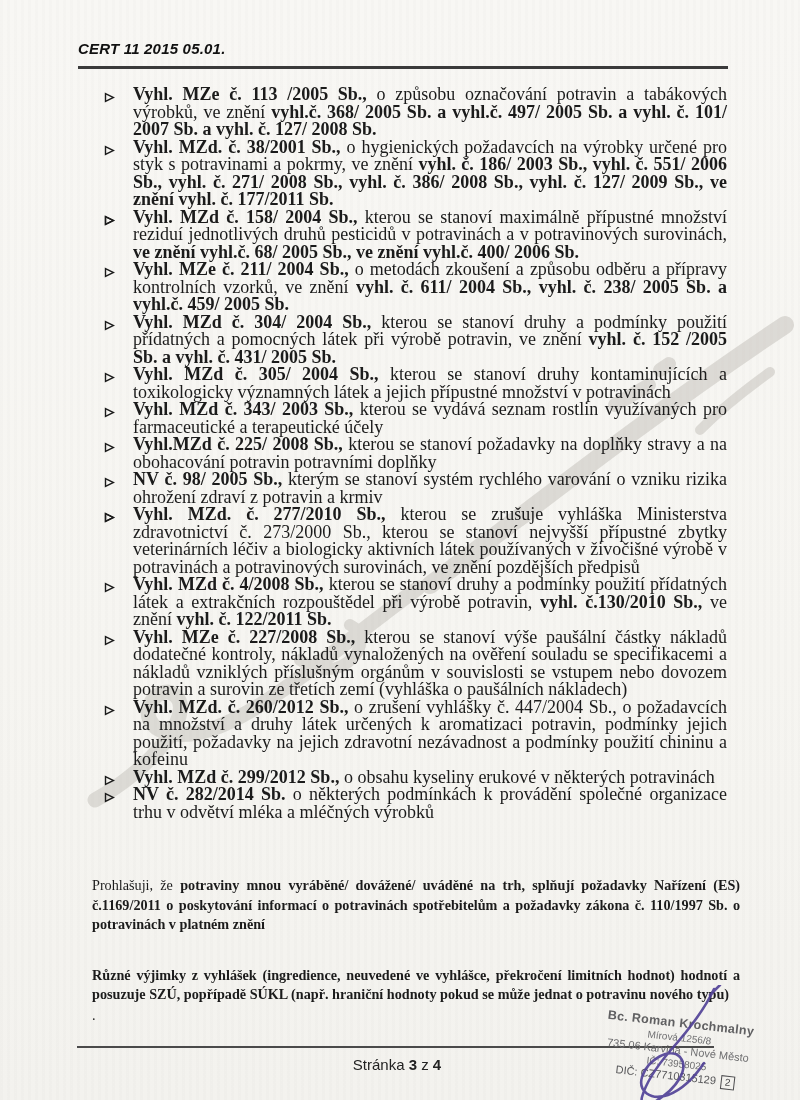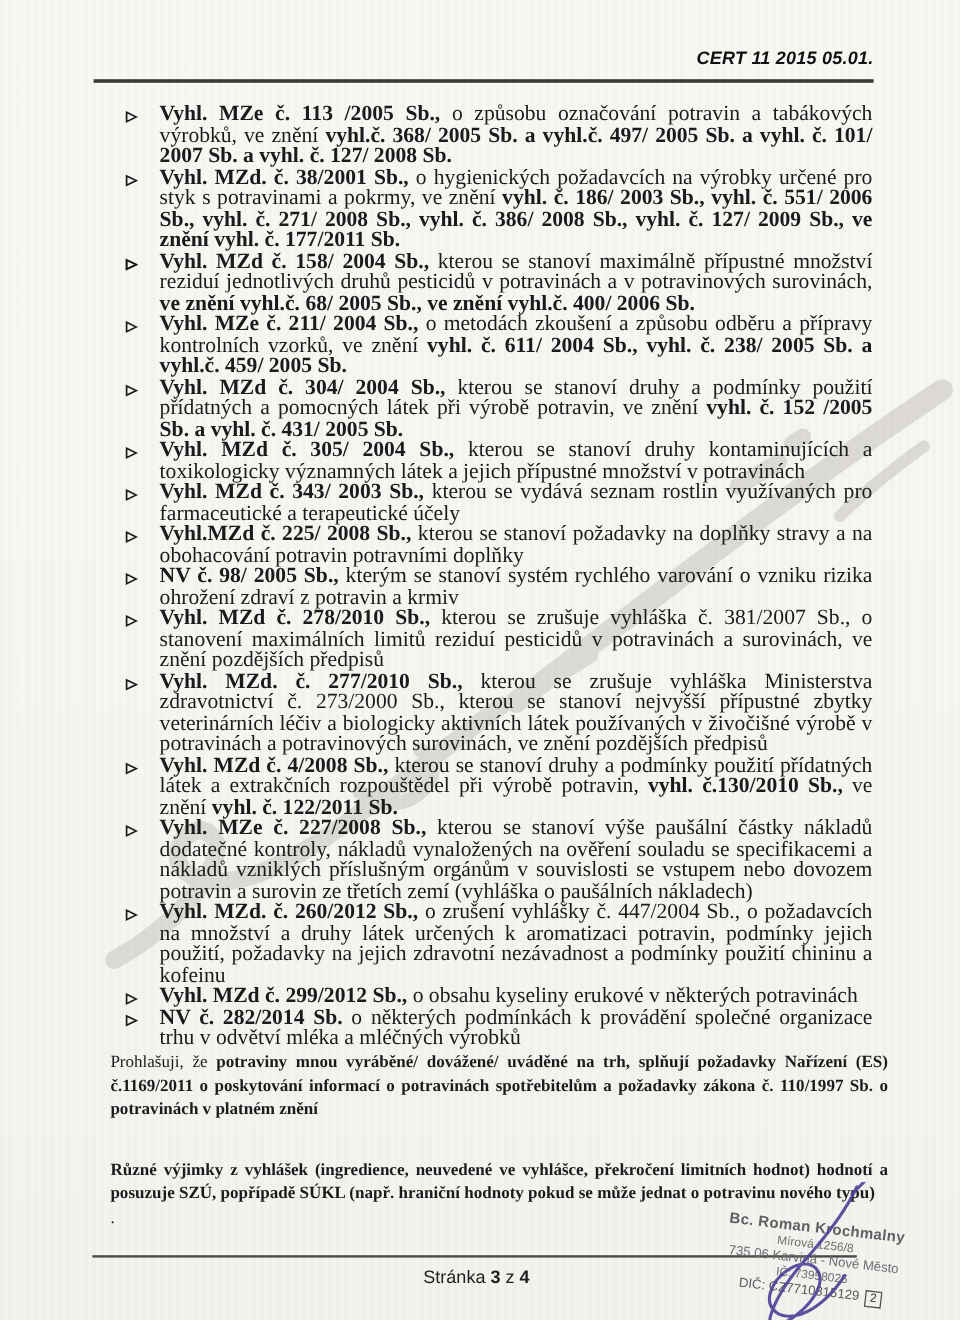--- a/index.html
+++ b/index.html
@@ -9,21 +9,21 @@
       repeating-linear-gradient(90deg, rgba(0,0,0,0.012) 0 3px, rgba(255,255,255,0.02) 3px 7px),
       linear-gradient(180deg,#f8f7f4 0%,#f6f5f1 60%,#f3f2ee 100%);
     color:#1b1b1b;
     font-family:"Liberation Serif","DejaVu Serif",serif;
   }
   
   .overlay{position:absolute;left:0;top:0;pointer-events:none;}
   
   .header{
     position:absolute;top:40px;left:78px;right:72px;
-    text-align:right;border-bottom:3px solid #3a3a3a;padding-bottom:8px;
+    text-align:left;border-bottom:3px solid #3a3a3a;padding-bottom:8px;
   }
   .cert{
     font-family:"Liberation Sans","DejaVu Sans",sans-serif;
     font-style:italic;font-weight:bold;font-size:15px;letter-spacing:.2px;color:#111;
   }
   
   .reg-list{
     position:absolute;top:86px;left:103px;width:624px;margin:0;padding:0;list-style:none;
     font-size:18px;line-height:17.5px;
   }
@@ -169,21 +169,20 @@
         </span>
         <span class="txt"><span class="b">NV č. 98/ 2005 Sb.,</span><span> kterým se stanoví systém rychlého varování o vzniku rizika ohrožení zdraví z potravin a krmiv</span></span>
       </li>
 
       <li class="reg-item">
         <span class="bullet">
           <svg width="11" height="11" viewBox="0 0 11 11">
             <path d="M1.5,1.6 L9.6,5.5 L1.5,9.4 Z" fill="none" stroke="#1b1b1b" stroke-width="1.4" stroke-linejoin="miter"></path>
           </svg>
         </span>
-        <span class="txt"><span class="b">Vyhl. MZd č. 278/2010 Sb.,</span><span> kterou se zrušuje vyhláška č. 381/2007 Sb., o stanovení maximálních limitů reziduí pesticidů v potravinách a surovinách, ve znění pozdějších předpisů</span></span>
       </li>
 
       <li class="reg-item">
         <span class="bullet">
           <svg width="11" height="11" viewBox="0 0 11 11">
             <path d="M1.5,1.6 L9.6,5.5 L1.5,9.4 Z" fill="none" stroke="#1b1b1b" stroke-width="1.4" stroke-linejoin="miter"></path>
           </svg>
         </span>
         <span class="txt"><span class="b">Vyhl. MZd. č. 277/2010 Sb.,</span><span> kterou se zrušuje vyhláška Ministerstva zdravotnictví č. 273/2000 Sb., kterou se stanoví nejvyšší přípustné zbytky veterinárních léčiv a biologicky aktivních látek používaných v živočišné výrobě v potravinách a potravinových surovinách, ve znění pozdějších předpisů</span></span>
       </li>

